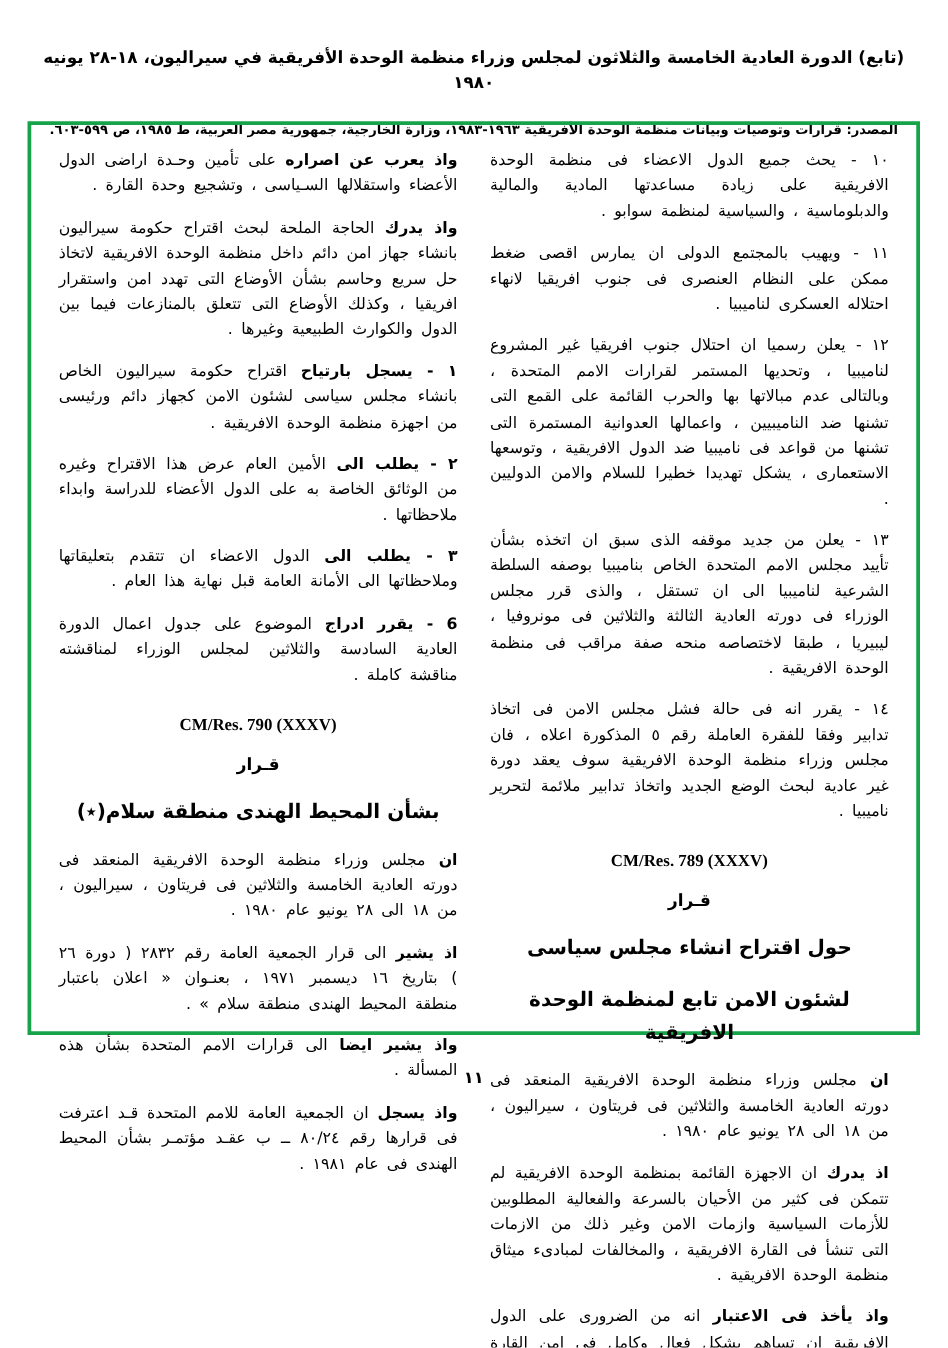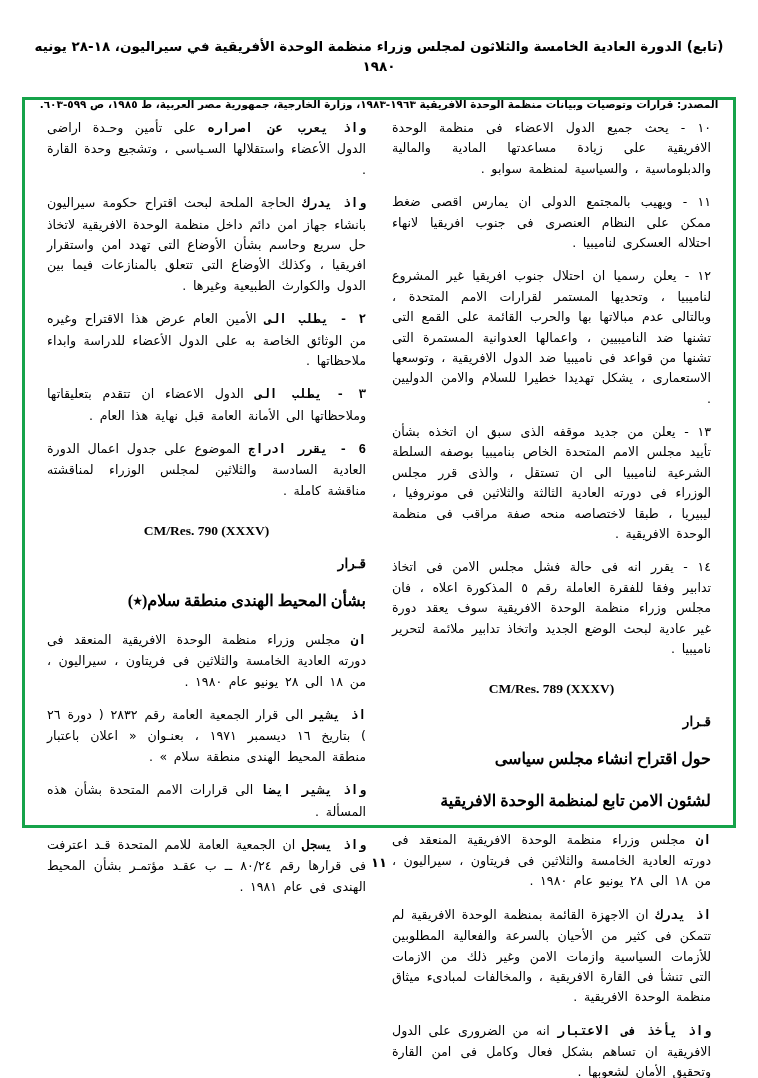--- a/index.html
+++ b/index.html
@@ -69,36 +69,34 @@
     line-height: 1.62;
     text-align: justify;
     text-justify: inter-word;
     word-spacing: 1px;
   }
   p.para.stretch {
     word-spacing: 2.6px;
   }
   .bold-lead {
     font-weight: bold;
-    font-family: Liberation Mono, monospace;
   }
   .res-code {
     font-size: 13.5px;
     font-weight: bold;
     direction: ltr;
     text-align: center;
     margin: 22px 0 16px 0;
     font-family: "Liberation Serif", "DejaVu Serif", serif;
   }
   .centered {
-    text-align: right;
+    text-align: center;
     font-weight: bold;
     margin: 16px 0 14px 0;
     font-size: 13.5px;
-    font-family: Liberation Serif, serif;
   }
   .centered.sub {
     font-size: 16px;
     margin-bottom: 16px;
     line-height: 1.6;
   }
   .qarar {
     letter-spacing: 3px;
   }
   .page-number {
@@ -142,20 +140,21 @@
       <p class="para stretch"><span class="bold-lead">اذ يدرك</span><span> ان الاجهزة القائمة بمنظمة الوحدة الافريقية لم تتمكن فى كثير من الأحيان بالسرعة والفعالية المطلوبين للأزمات السياسية وازمات الامن وغير ذلك من الازمات التى تنشأ فى القارة الافريقية ، والمخالفات لمبادىء ميثاق منظمة الوحدة الافريقية .</span></p>
       <p class="para stretch"><span class="bold-lead">واذ يأخذ فى الاعتبار</span><span> انه من الضرورى على الدول الافريقية ان تساهم بشكل فعال وكامل فى امن القارة وتحقيق الأمان لشعوبها .</span></p>
 
     </div>
 
     <div class="col">
 
       <p class="para stretch"><span class="bold-lead">واذ يعرب عن اصراره</span><span> على تأمين وحـدة اراضى الدول الأعضاء واستقلالها السـياسى ، وتشجيع وحدة القارة .</span></p>
       <p class="para stretch"><span class="bold-lead">واذ يدرك</span><span> الحاجة الملحة لبحث اقتراح حكومة سيراليون بانشاء جهاز امن دائم داخل منظمة الوحدة الافريقية لاتخاذ حل سريع وحاسم بشأن الأوضاع التى تهدد امن واستقرار افريقيا ، وكذلك الأوضاع التى تتعلق بالمنازعات فيما بين الدول والكوارث الطبيعية وغيرها .</span></p>
 
+      <p class="para stretch"><span class="bold-lead">١ - يسجل بارتياح</span><span> اقتراح حكومة سيراليون الخاص بانشاء مجلس سياسى لشئون الامن كجهاز دائم ورئيسى من اجهزة منظمة الوحدة الافريقية .</span></p>
       <p class="para stretch"><span class="bold-lead">٢ - يطلب الى</span><span> الأمين العام عرض هذا الاقتراح وغيره من الوثائق الخاصة به على الدول الأعضاء للدراسة وابداء ملاحظاتها .</span></p>
       <p class="para stretch"><span class="bold-lead">٣ - يطلب الى</span><span> الدول الاعضاء ان تتقدم بتعليقاتها وملاحظاتها الى الأمانة العامة قبل نهاية هذا العام .</span></p>
       <p class="para stretch"><span class="bold-lead">6 - يقرر ادراج</span><span> الموضوع على جدول اعمال الدورة العادية السادسة والثلاثين لمجلس الوزراء لمناقشته مناقشة كاملة .</span></p>
 
       <div class="res-code">CM/Res. 790 (XXXV)</div>
       <div class="centered qarar">قـرار</div>
       <div class="centered sub">بشأن المحيط الهندى منطقة سلام(٭)</div>
 
       <p class="para stretch"><span class="bold-lead">ان</span><span> مجلس وزراء منظمة الوحدة الافريقية المنعقد فى دورته العادية الخامسة والثلاثين فى فريتاون ، سيراليون ، من ١٨ الى ٢٨ يونيو عام ١٩٨٠ .</span></p>
       <p class="para stretch"><span class="bold-lead">اذ يشير</span><span> الى قرار الجمعية العامة رقم ٢٨٣٢ ( دورة ٢٦ ) بتاريخ ١٦ ديسمبر ١٩٧١ ، بعنـوان « اعلان باعتبار منطقة المحيط الهندى منطقة سلام » .</span></p>

